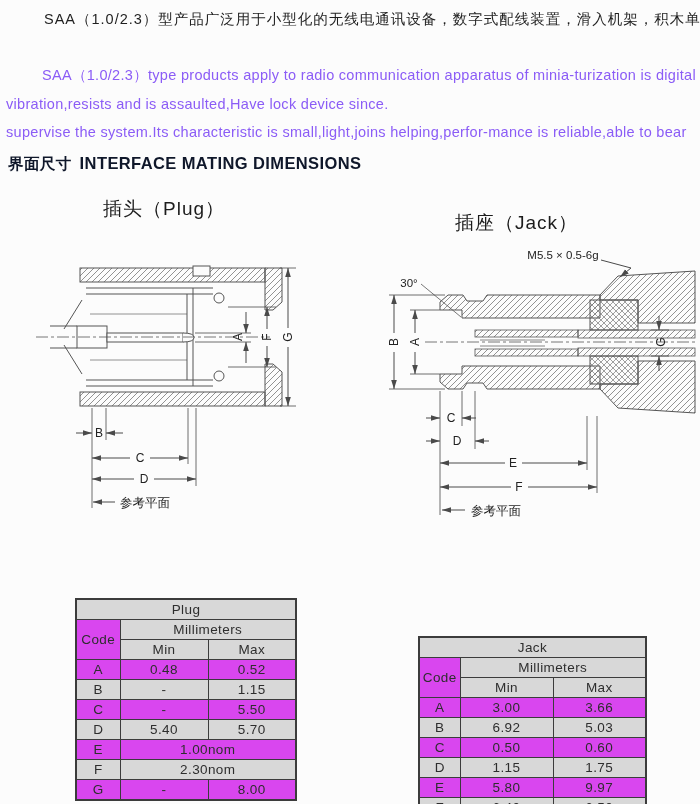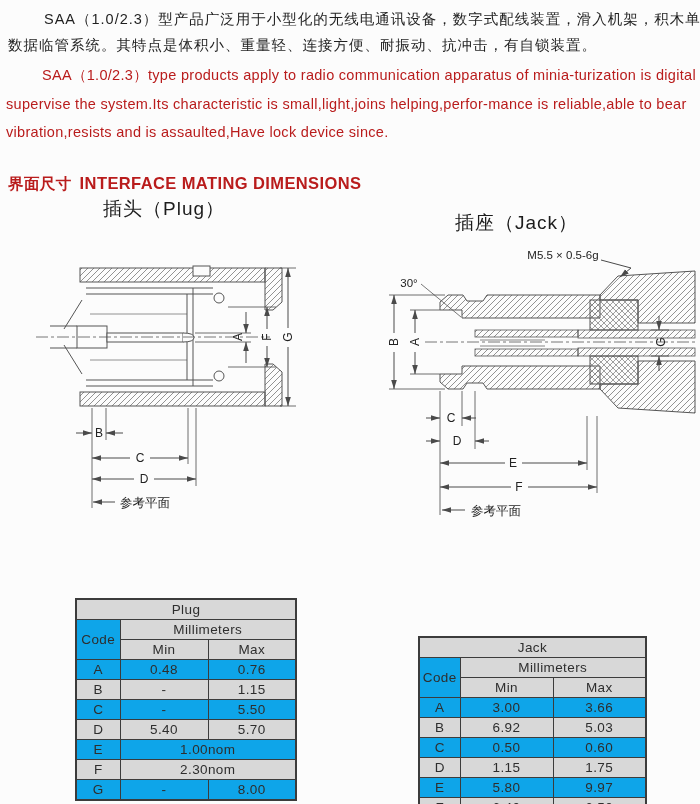--- a/index.html
+++ b/index.html
@@ -5,58 +5,57 @@
   html,body{margin:0;padding:0;}
   body{
     width:700px;height:804px;position:relative;overflow:hidden;
     background:#fcfcfc;color:#2b2b2b;
     font-family:"Liberation Sans",sans-serif;
   }
   .abs{position:absolute;}
   .para{width:690px;letter-spacing:.3px;}
   .para .ln{white-space:nowrap;}
   .cn-para{left:8px;top:6px;font-size:14.5px;line-height:26px;color:#1f1f1f;letter-spacing:1px;}
-  .en-para{left:6px;top:61px;font-size:14.5px;line-height:28.5px;color:#b91c1c;}
+  .en-para{left:6px;top:61px;font-size:14.5px;line-height:28.5px;color:#8b5cf6;}
   .indent{padding-left:36px;}
-  .heading{left:8px;top:174px;font-weight:bold;color:#b91c1c;letter-spacing:.4px;}
+  .heading{left:8px;top:154px;font-weight:bold;color:#0f172a;letter-spacing:.4px;}
   .heading .cnpart{font-size:15.5px;margin-right:8px;}
   .heading .enpart{font-size:16.5px;}
   .caption{font-size:19px;color:#1c1c1c;letter-spacing:1px;}
   .cap-plug{left:103px;top:196px;}
   .cap-jack{left:455px;top:210px;}
 
   svg text{font-family:"Liberation Sans",sans-serif;fill:#222;}
   .dimtxt{font-size:12px;}
   .cjktxt{font-size:12.5px;}
   .smalltxt{font-size:11.5px;}
 
   table.dim-table{
     position:absolute;border-collapse:collapse;table-layout:fixed;
     font-size:13.5px;color:#2e2e2e;text-align:center;letter-spacing:.4px;
-    border:2px solid #3c3c3c;background:#0ea5e9;padding-left:23px;
+    border:2px solid #3c3c3c;background:#d946ef;padding-left:23px;
   }
   table.dim-table td{
     border:1px solid #3c3c3c;height:19px;line-height:19px;padding:0;overflow:hidden;
   }
   .plug-table{left:75px;top:598px;width:220px;}
   .jack-table{left:418px;top:600px;width:227px;margin-top:36px;}
   td.sh{background:#d8d8d8;}
 </style>
 </head>
 <body>
 
 <div class="abs para cn-para">
   <div class="ln indent">SAA（1.0/2.3）型产品广泛用于小型化的无线电通讯设备，数字式配线装置，滑入机架，积木单元及各类</div>
-  <div class="ln">数据临管系统。其特点是体积小、重量轻、连接方便、耐振动、抗冲击，有自锁装置。</div>
 </div>
 
 <div class="abs para en-para">
   <div class="ln indent">SAA（1.0/2.3）type products apply to radio communication apparatus of minia-turization is digital</div>
+  <div class="ln">vibration,resists and is assaulted,Have lock device since.</div>
   <div class="ln">supervise the system.Its characteristic is small,light,joins helping,perfor-mance is reliable,able to bear</div>
-  <div class="ln">vibration,resists and is assaulted,Have lock device since.</div>
 </div>
 
 <div class="abs heading">
   <span class="cnpart">界面尺寸</span><span class="enpart">INTERFACE MATING DIMENSIONS</span>
 </div>
 
 <div class="abs caption cap-plug">插头（Plug）</div>
 <div class="abs caption cap-jack">插座（Jack）</div>
 
 <svg class="abs" style="left:30px;top:230px" width="330" height="300" viewBox="0 0 330 300">
@@ -244,21 +243,21 @@
         <td rowspan="2">Code</td>
         <td colspan="2" class="sh">Millimeters</td>
       </tr>
     <tr>
         <td class="sh">Min</td>
         <td class="sh">Max</td>
       </tr>
     <tr>
         <td>A</td>
         <td>0.48</td>
-        <td>0.76</td>
+        <td>0.52</td>
       </tr>
     <tr>
         <td class="sh">B</td>
         <td class="sh">-</td>
         <td class="sh">1.15</td>
       </tr>
     <tr>
         <td>C</td>
         <td>-</td>
         <td>5.50</td>

